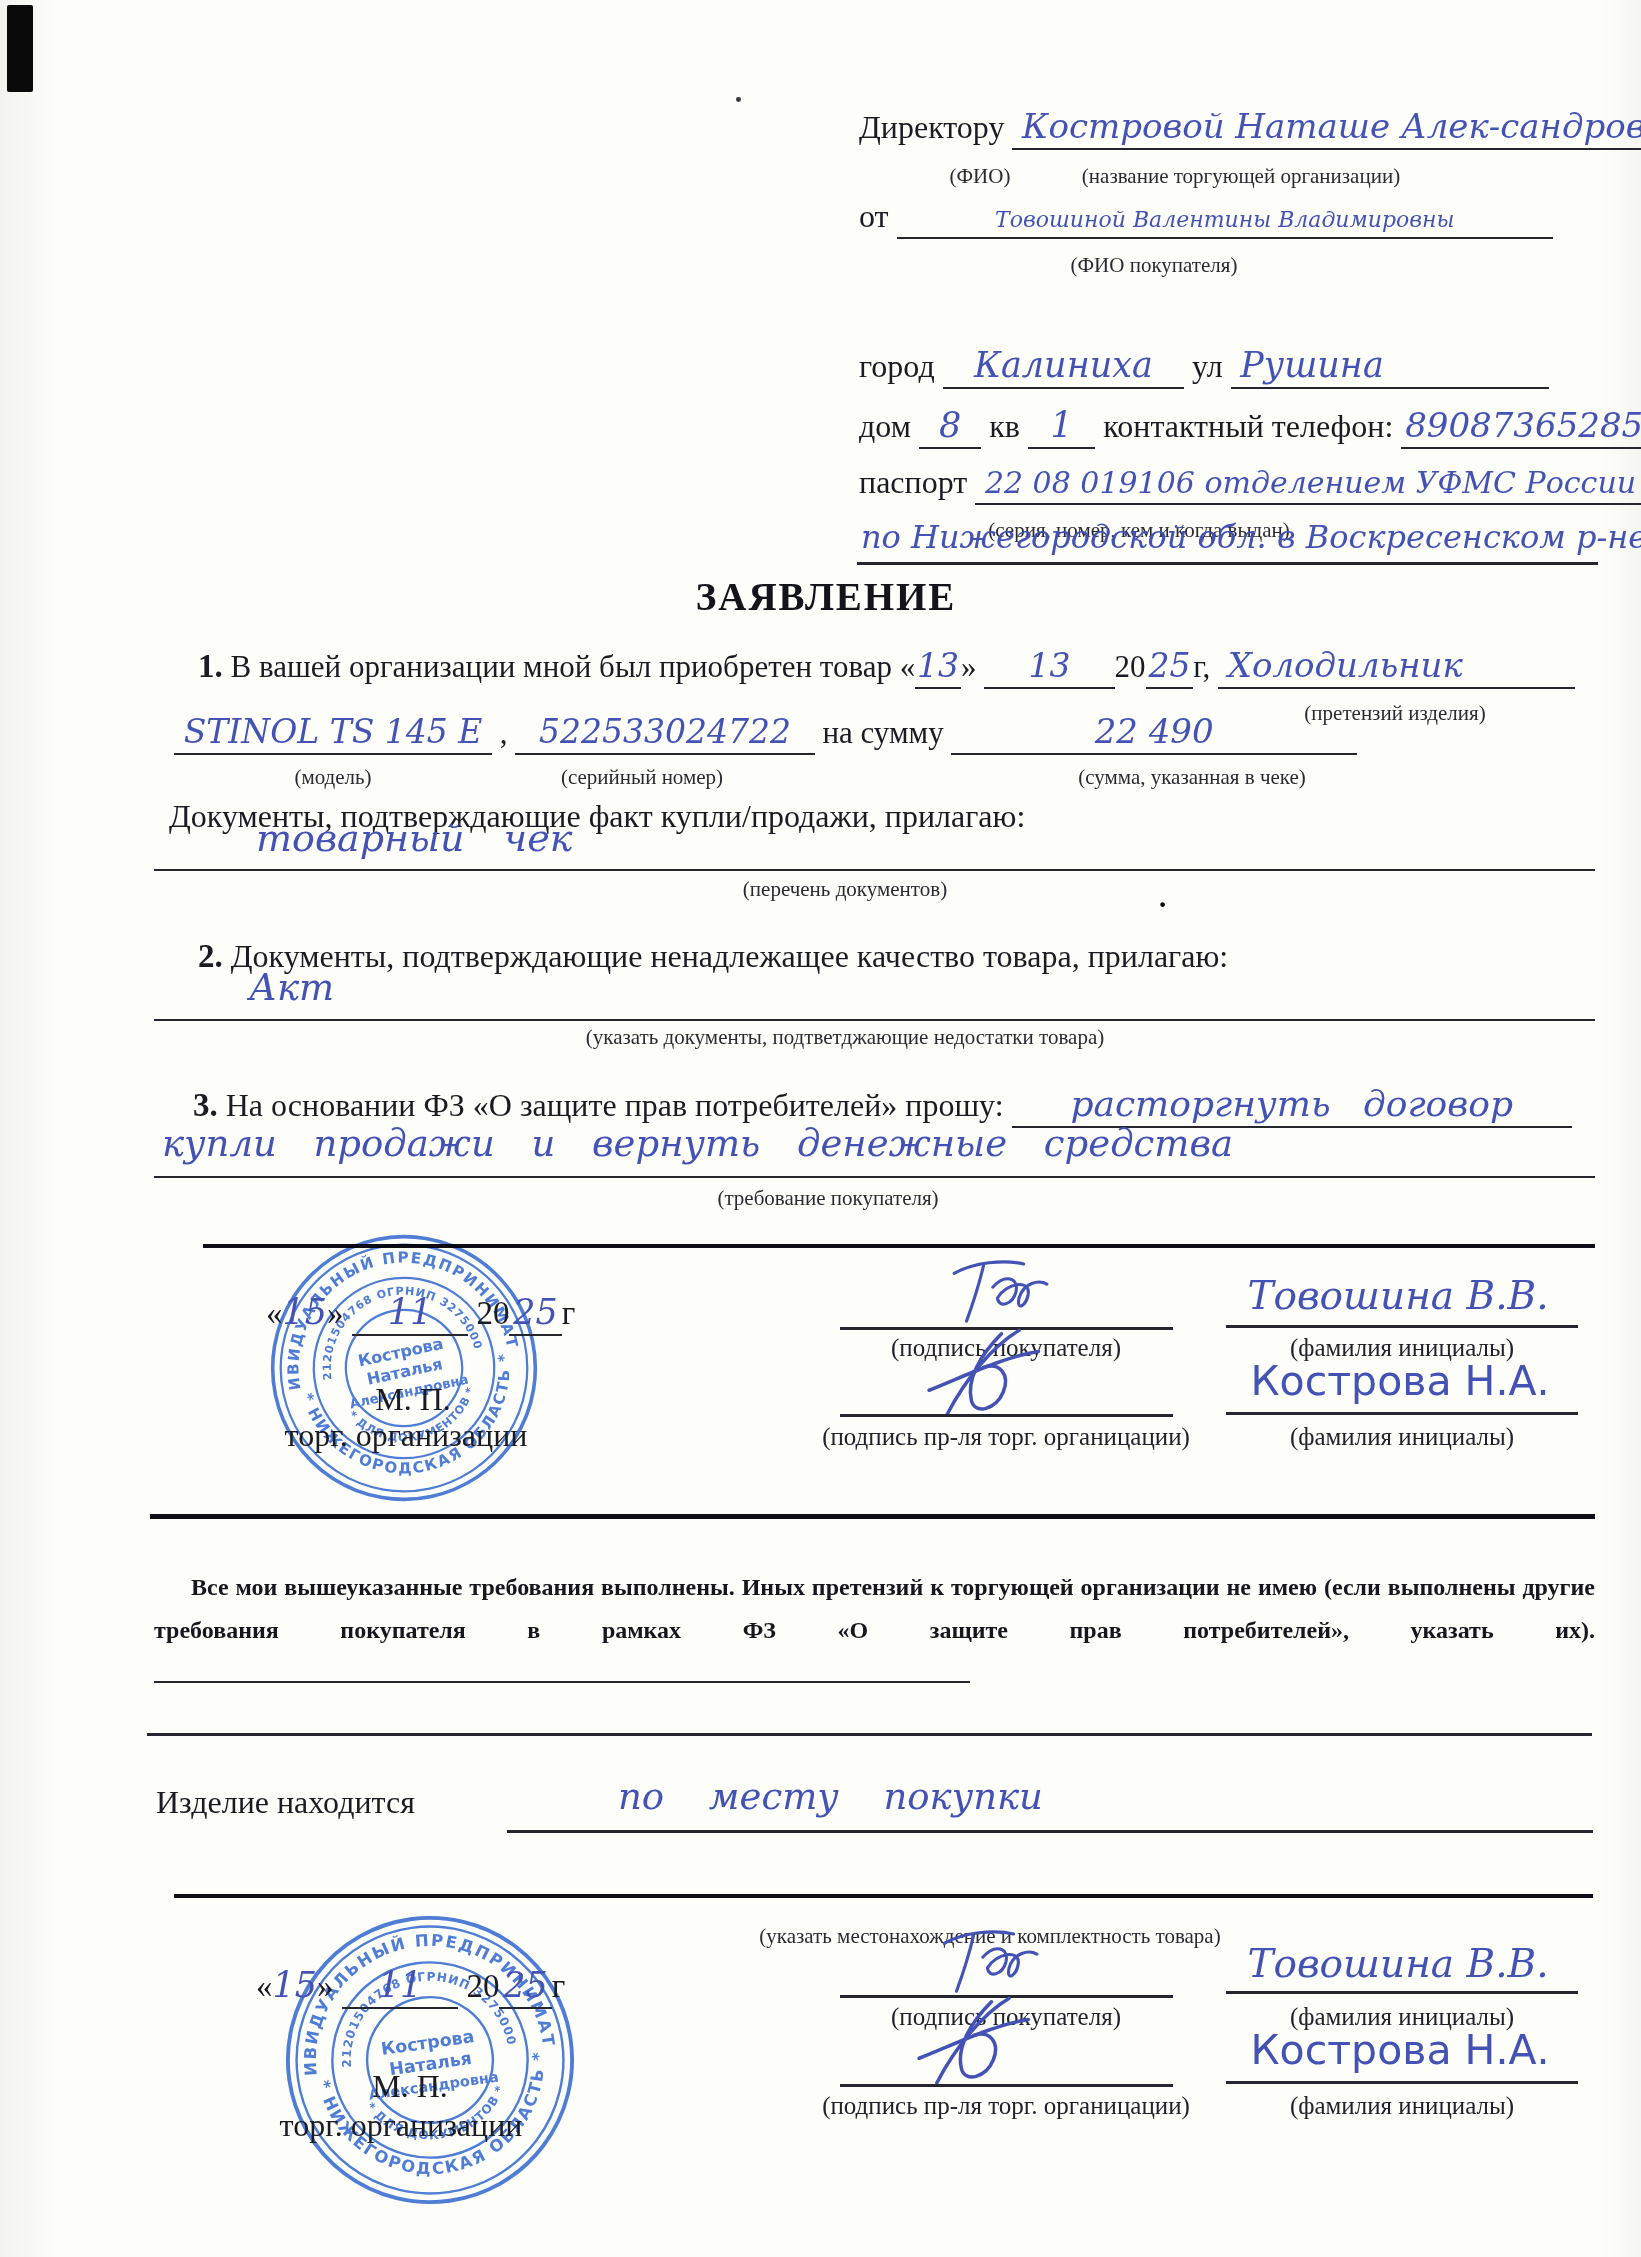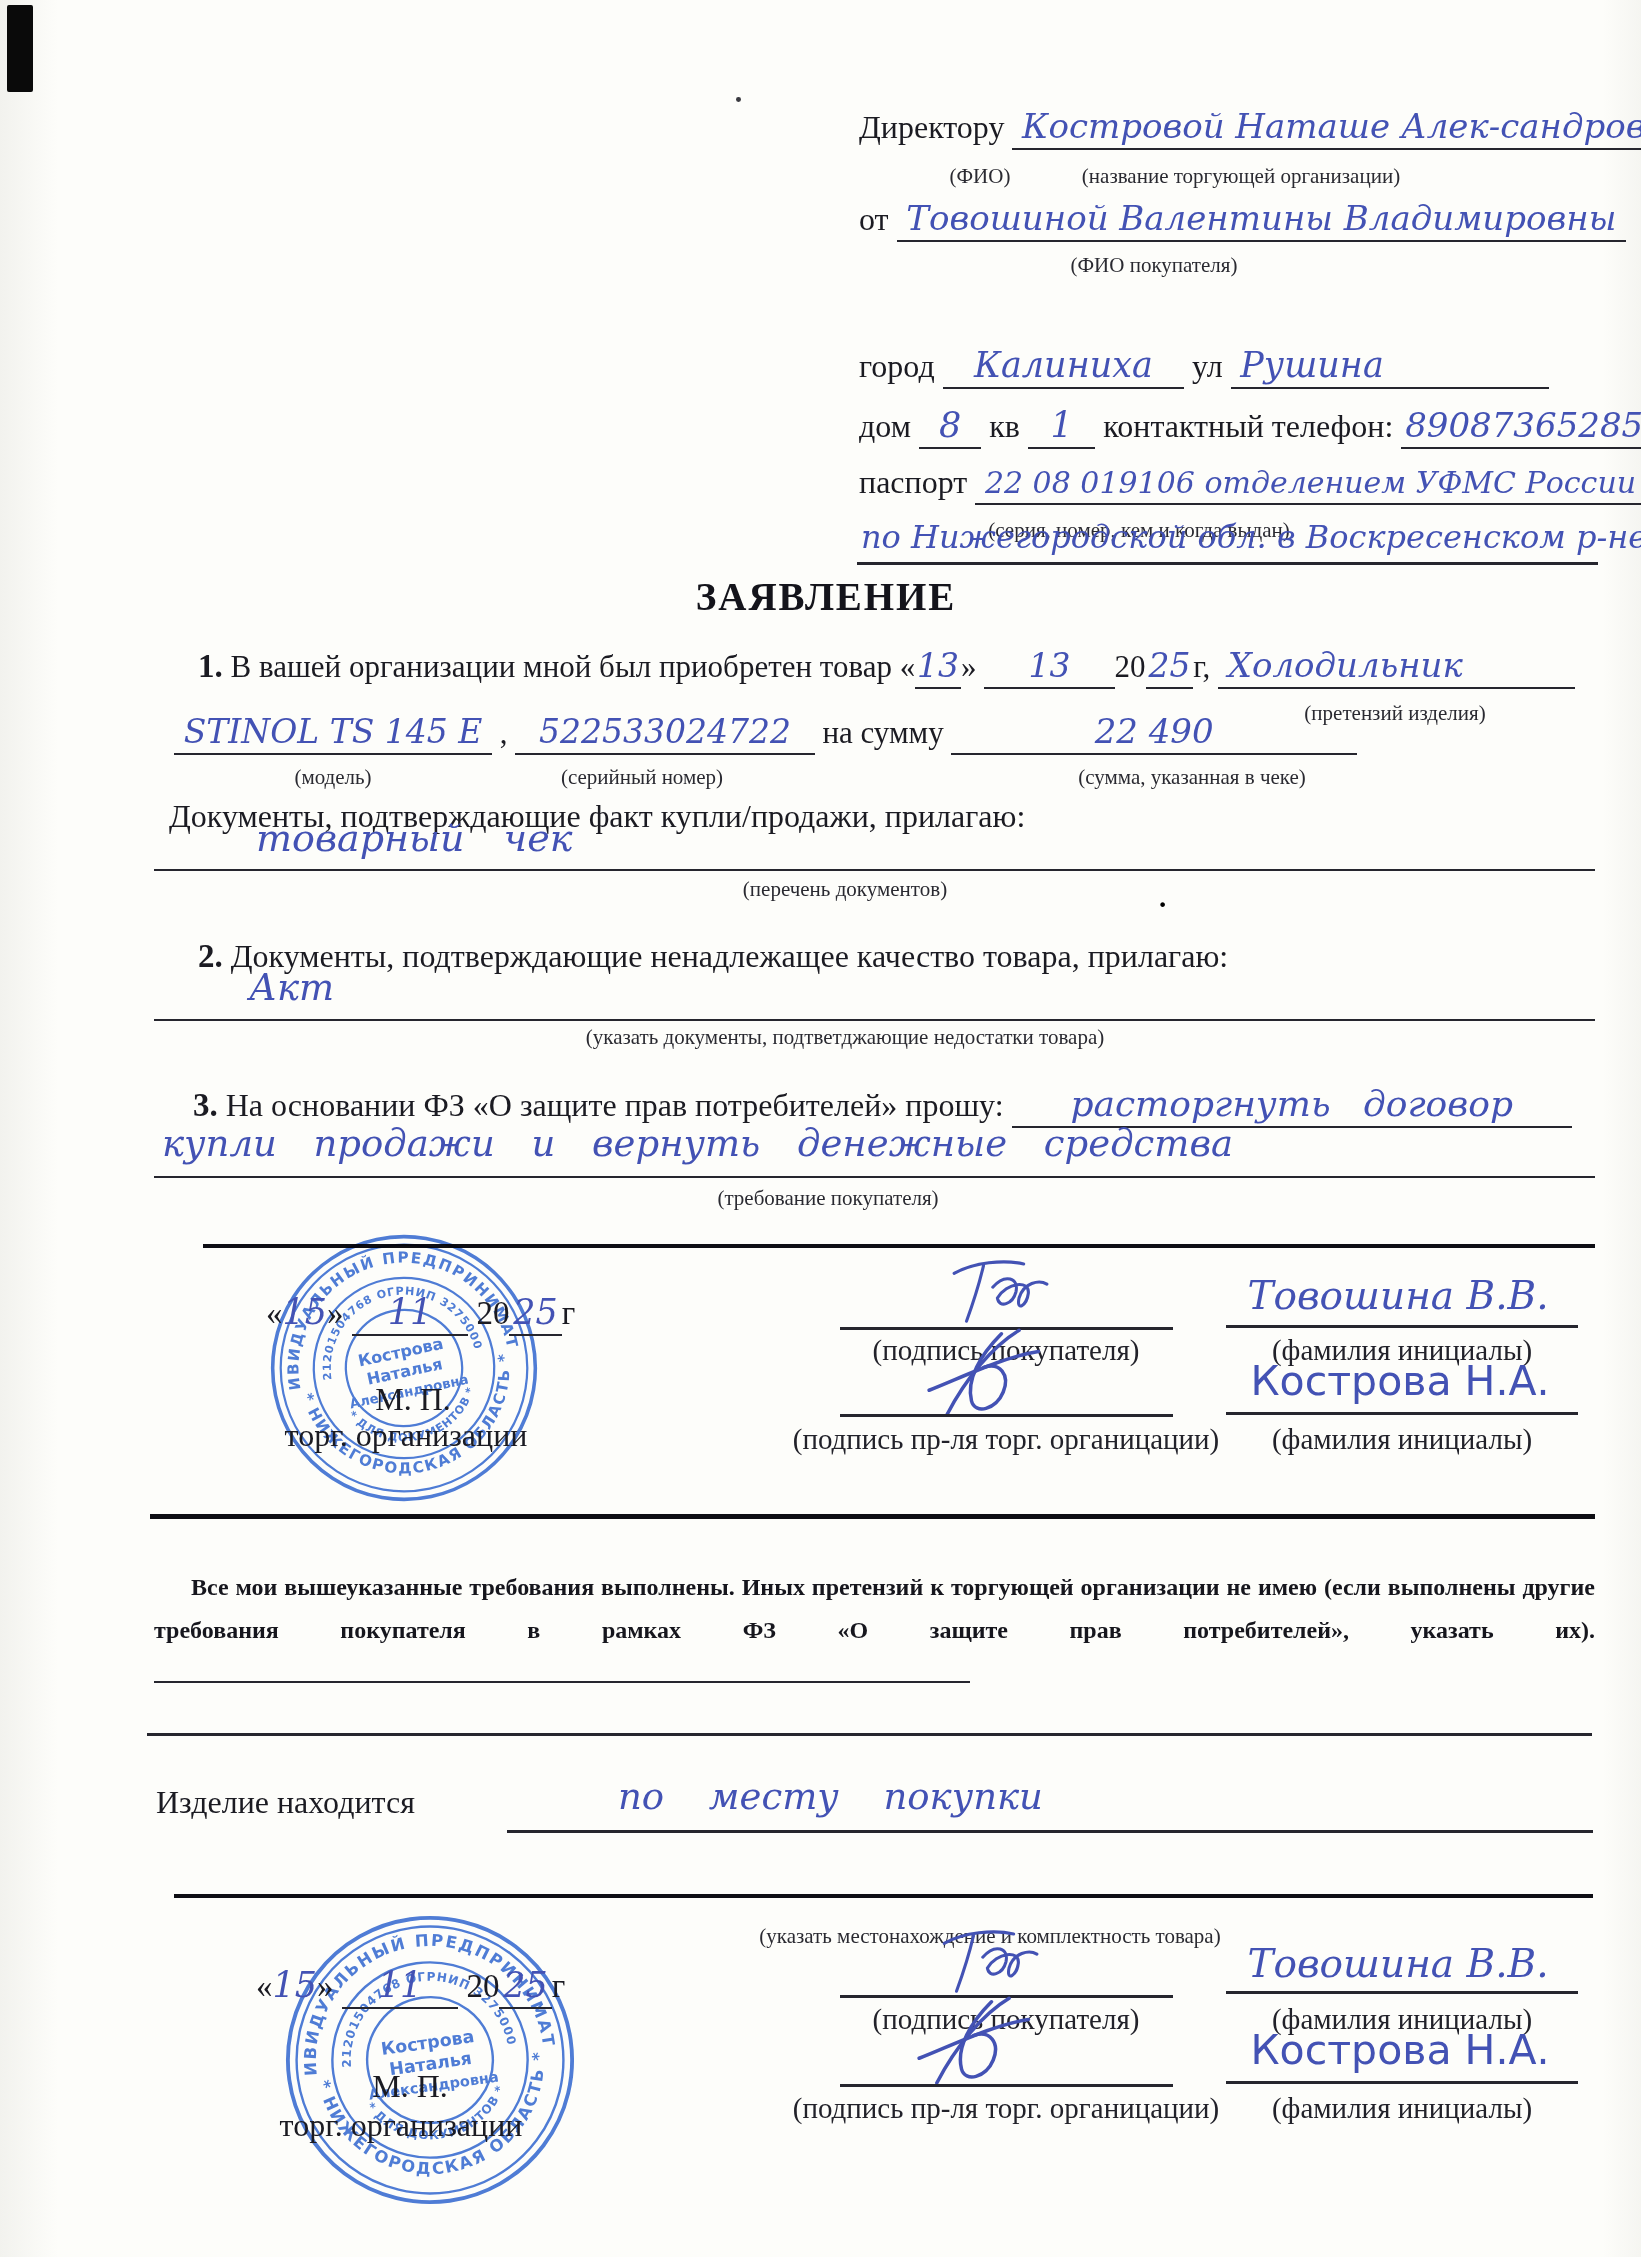--- a/index.html
+++ b/index.html
@@ -3,21 +3,21 @@
 <meta charset="utf-8">
 <style>
   html,body{margin:0;padding:0;}
   body{width:1641px;height:2257px;position:relative;background:#e9e9e6;
        font-family:"Liberation Serif", serif;}
   .doc{position:absolute;inset:0;background:linear-gradient(90deg,#f2f2ee 0,#fdfdfa 58px,#fdfdfa 1603px,#f5f5f1 1641px);overflow:hidden;}
   .abs{position:absolute;white-space:nowrap;}
   .pr{font-size:32px;color:#1b1b22;}
   .prb{font-weight:bold;}
   .cap{font-size:21px;color:#2a2a31;}
-  .capm{font-size:29px;color:#22222a;}
+  .capm{font-size:25px;color:#22222a;}
   .hw{font-family:"DejaVu Serif", serif;font-style:italic;color:#4352b4;}
   .ctr{transform:translateX(-50%);}
   .fld{display:inline-block;border-bottom:2.9px solid #26262e;padding:0 9.7px 1.9px 9.7px;text-align:center;}
   .fldL{text-align:left;}
   .wline{position:absolute;background:#26262e;height:2.9px;}
   .hr{position:absolute;background:#0e0e14;}
   .corner-mark{position:absolute;left:6.8px;top:4.8px;width:26px;height:87px;background:#0a0a0a;border-radius:1.9px;}
   .speck{position:absolute;width:4.8px;height:4.8px;border-radius:50%;background:#3a3a40;}
   .stamp{position:absolute;opacity:0.9;mix-blend-mode:multiply;}
   .st-ring{font-family:"DejaVu Sans", sans-serif;font-size:17px;font-weight:bold;fill:#3b6fd6;letter-spacing:2px;}
@@ -40,21 +40,21 @@
 
   <div class="abs pr" style="left:859px;top:106px;">
     <span>Директору</span>
     <span class="fld" style="min-width:541px;"><span class="hw" style="font-size:34px;">Костровой Наташе Алек-сандровне</span></span>
   </div>
   <div class="abs cap ctr" style="left:980px;top:164px;">(ФИО)</div>
   <div class="abs cap ctr" style="left:1241px;top:164px;">(название торгующей организации)</div>
 
   <div class="abs pr" style="left:859px;top:198px;">
     <span>от</span>
-    <span class="fld" style="min-width:637px;"><span class="hw" style="font-size:34px;">Товошиной Валентины Владимировны</span></span>
+    <span class="fld" style="min-width:637px;"><span class="hw" style="font-size:22px;">Товошиной Валентины Владимировны</span></span>
   </div>
   <div class="abs cap ctr" style="left:1154px;top:253px;">(ФИО покупателя)</div>
 
 
   <div class="abs pr" style="left:859px;top:345px;">
     <span>город</span>
     <span class="fld" style="min-width:222px;"><span class="hw" style="font-size:35px;">Калиниха</span></span>
     <span>ул</span>
     <span class="fld fldL" style="min-width:299px;"><span class="hw" style="font-size:35px;">Рушина</span></span>
   </div>

